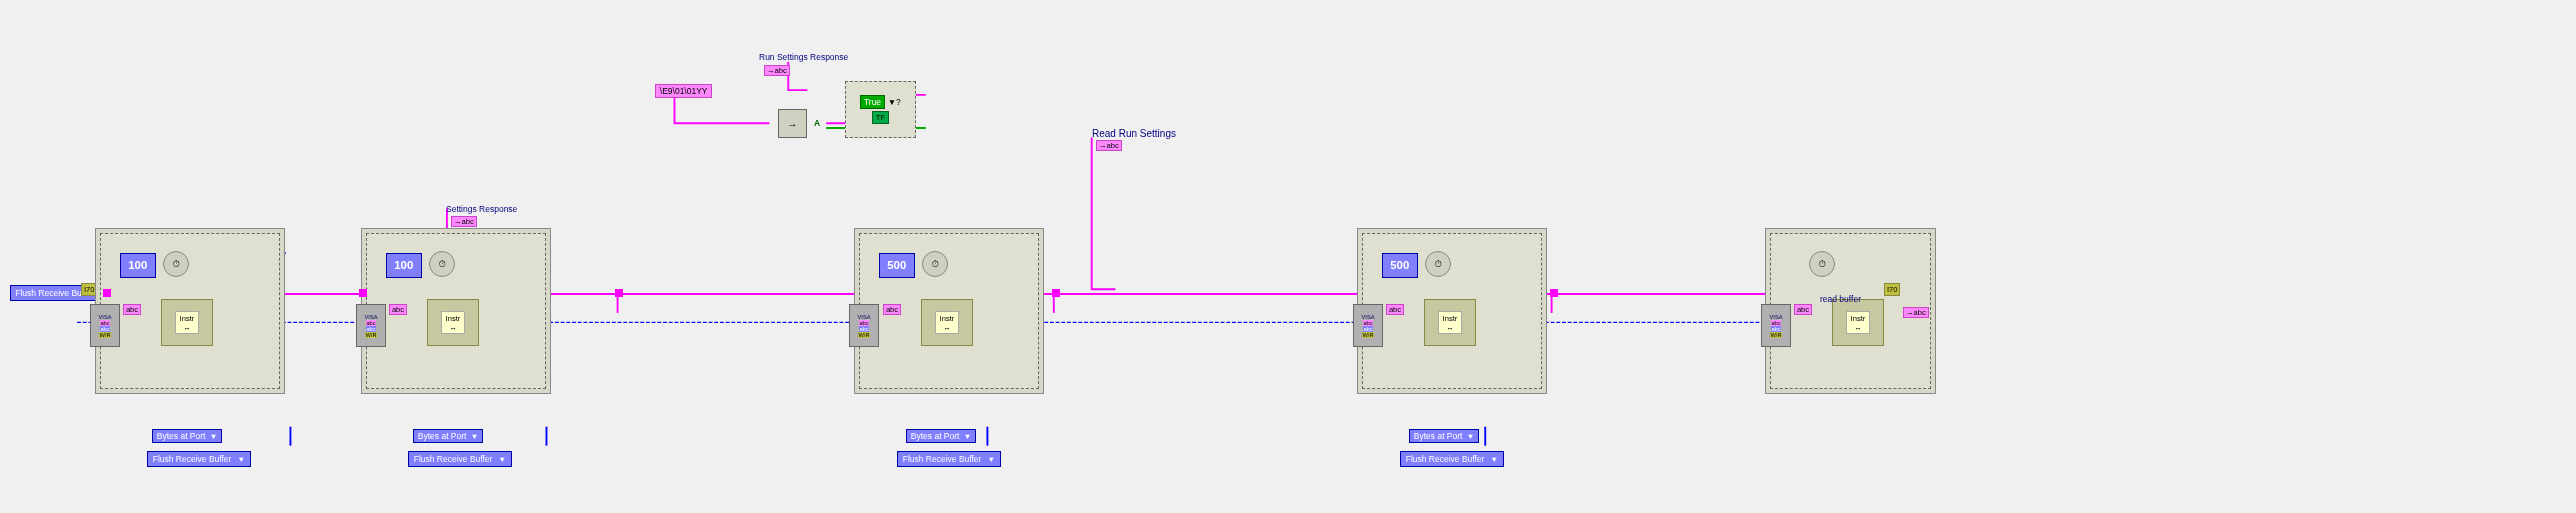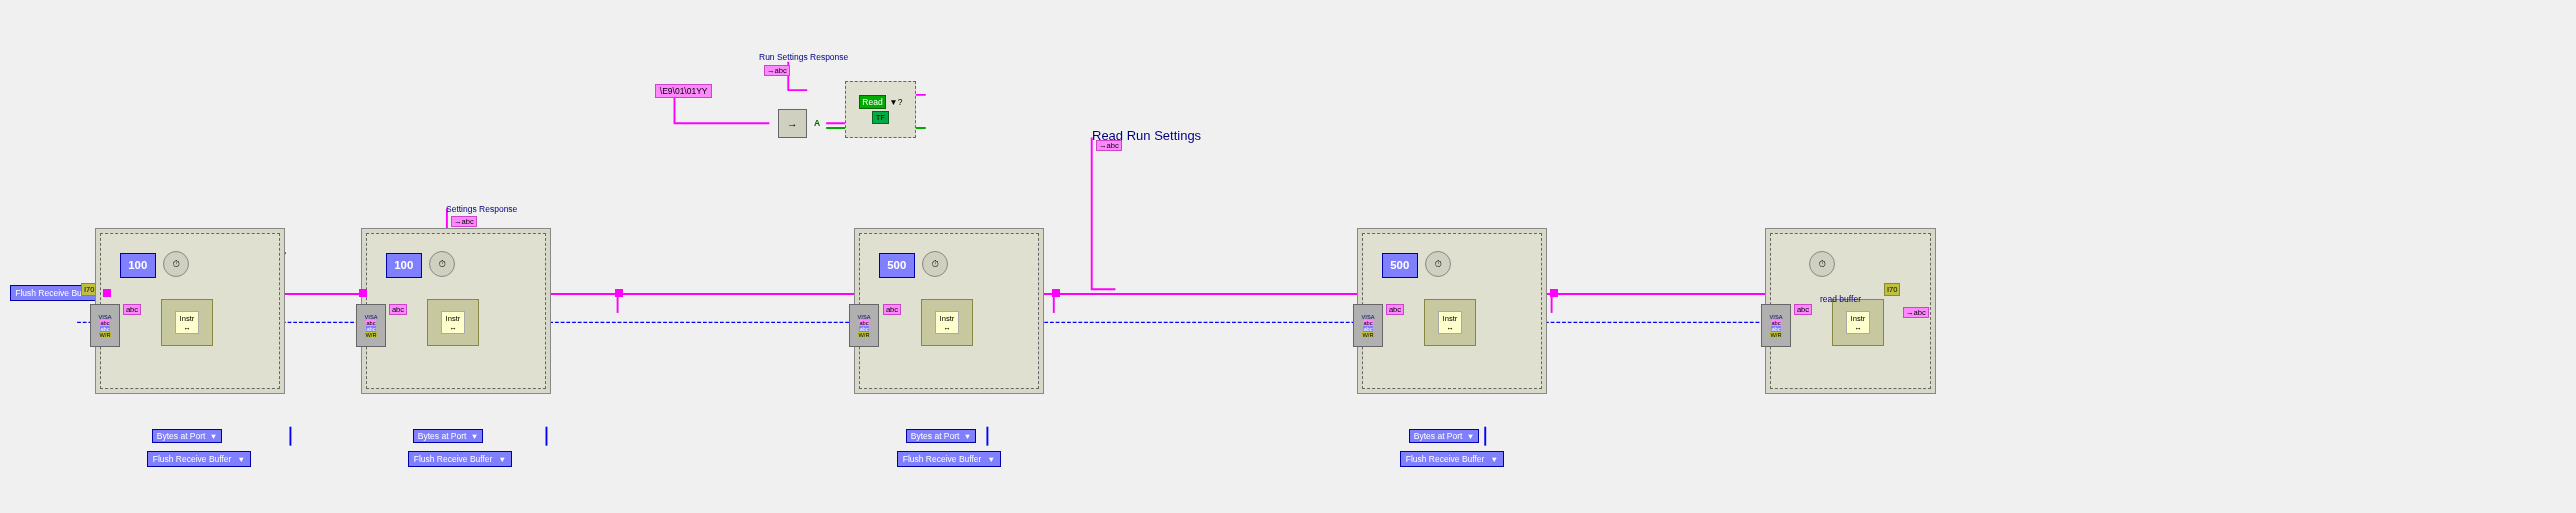--- a/index.html
+++ b/index.html
@@ -162,21 +162,21 @@
 
 <div style="position:absolute; left:778px; top:109px; width:28.5px; height:28.5px; background:#d0d0c0; border:1.9px solid #666; display:flex; align-items:center; justify-content:center; font-size:10.4px; font-weight:bold;">
   →
 </div>
 
 <div style="position:absolute; left:814px; top:118px; font-size:8.5px; color:#006600; font-weight:bold;">A</div>
 
 <div style="position:absolute; left:845px; top:81px; width:71px; height:57px; border:1.9px dashed #666; background:#e0e0d0; display:flex; flex-direction:column; align-items:center; justify-content:center;">
   <div style="display:flex; align-items:center; gap:2.8px;">
     <div style="background:#00aa00; border:0.9px solid #006600; font-size:8.5px; color:#fff; padding:0.9px 2.8px;">
-      <span>Read</span>
+      <span>True</span>
     </div>
     <div style="font-size:8.5px;">▼?</div>
   </div>
   <div style="background:#00aa44; border:0.9px solid #006622; font-size:7.6px; padding:0.9px 2.8px; margin-top:2.8px; color:#000;">TF</div>
 </div>
 
 <div style="position:absolute; left:949px; top:261px; font-size:8.5px; color:#000080;">
   <span>Succesful?</span>
 </div>
 <div style="position:absolute; left:959px; top:273px; background:#00cc44; border:0.9px solid #006622; font-size:7.6px; padding:0.9px 1.9px; color:#000;">
@@ -206,21 +206,21 @@
 <div style="position:absolute; left:906px; top:429px; background:#8080ff; border:0.9px solid #0000aa; padding:0.9px 3.8px; font-size:8.5px; color:#fff; white-space:nowrap;">
   <span>Bytes at Port</span>
   <span style="margin-left:1.9px; font-size:7.6px;">▼</span>
 </div>
 
 <div style="position:absolute; left:897px; top:451px; background:#8080ff; border:0.9px solid #0000aa; padding:1.9px 4.7px; font-size:8.5px; color:#fff; white-space:nowrap;">
   <span>Flush Receive Buffer</span>
   <span style="margin-left:3.8px; font-size:7.6px;">▼</span>
 </div>
 
-<div style="position:absolute; left:1092px; top:128px; font-size:13px; color:#000080;">
+<div style="position:absolute; left:1092px; top:128px; font-size:10px; color:#000080;">
   <span>Read Run Settings</span>
 </div>
 <div style="position:absolute; left:1096px; top:140px; background:#ff88ff; border:0.9px solid #cc44cc; font-size:7.6px; padding:0 1.9px; color:#000;">→abc</div>
 
 <div style="position:absolute; left:1357px; top:228px; width:190px; height:166px; border:1.9px solid #888; background:#d8d8c8;">
   <div style="position:absolute; left:3.8px; top:3.8px; right:3.8px; bottom:3.8px; border:1.9px dashed #666; background:#e0e0d0;">
     <div style="position:absolute; left:19px; top:19px; background:#8080ff; border:1.9px solid #0000aa; font-size:11.4px; font-weight:bold; color:#fff; width:36px; height:25px; display:flex; align-items:center; justify-content:center;">
       <span>500</span>
     </div>
     <div style="position:absolute; left:62px; top:17px; width:26.6px; height:26.6px; border:1.9px solid #888; background:#d0d0c0; border-radius:50%; display:flex; align-items:center; justify-content:center; font-size:9.5px;">⏱</div>

